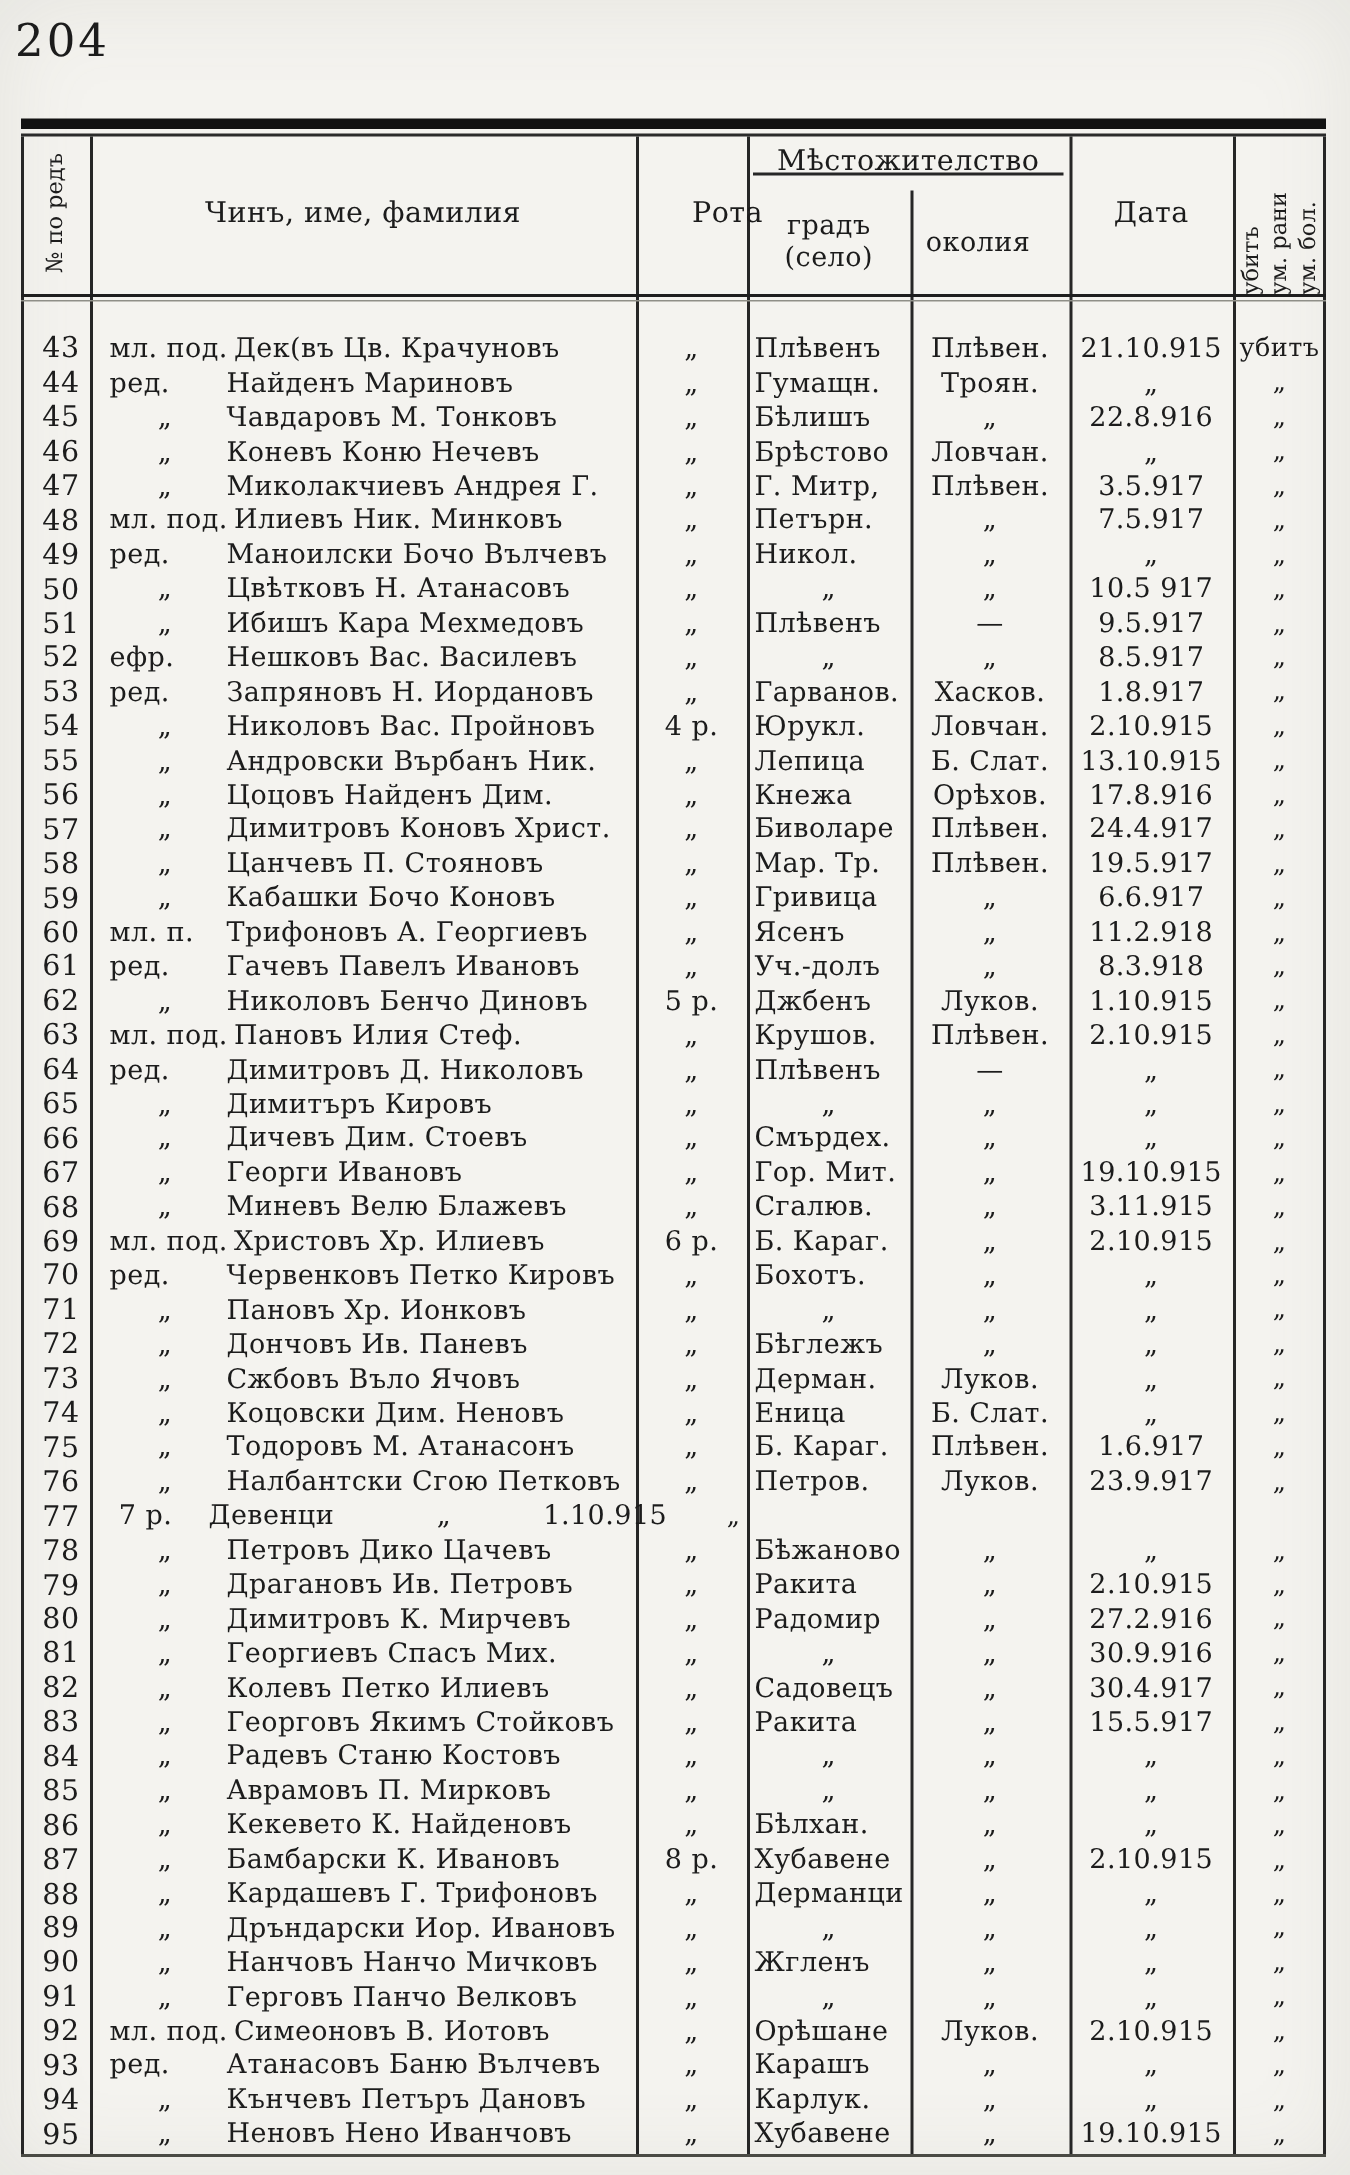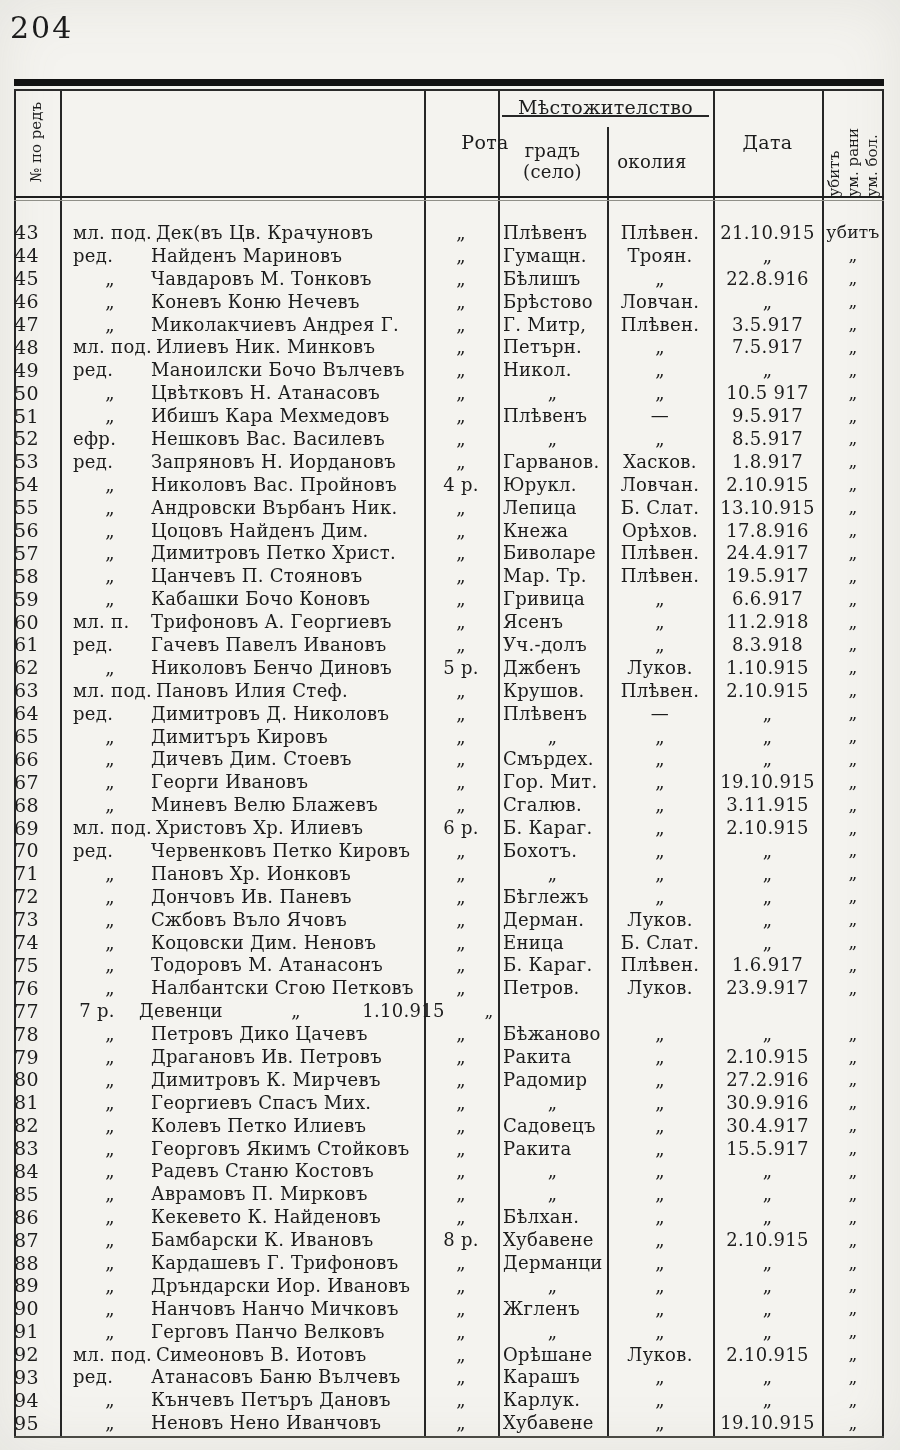--- a/index.html
+++ b/index.html
@@ -36,21 +36,21 @@
   .h-grad{left:484px;top:38px;width:109px;height:70px;flex-direction:column;font-size:18px;line-height:21px;}
   .h-okolia{left:593px;top:38px;width:90px;height:70px;font-size:18px;}
   .h-date{left:699px;top:0;width:109px;height:108px;}
   .h-rot{position:absolute;transform:rotate(-90deg);font-size:15px;white-space:nowrap;}
   .h-num-rot{left:-36px;top:44px;width:118px;height:20px;text-align:center;}
   .h-status-rot{left:785px;top:26px;width:108px;height:57px;line-height:19px;text-align:left;}
 
   .tbody{position:absolute;left:0;top:143px;width:870px;}
   .row{display:flex;height:22.9px;align-items:center;font-size:18px;letter-spacing:0.3px;}
   .c{white-space:nowrap;box-sizing:border-box;}
-  .c-num{width:46px;text-align:left;padding-right:7px;font-size:19px;}
+  .c-num{width:46px;text-align:right;padding-right:7px;font-size:19px;}
   .c-name{width:364px;padding-left:13px;}
   .rank{display:inline-block;min-width:74px;}
   .rank.dit{text-align:center;}
   .nm{margin-left:4px;}
   .c-rota{width:74px;text-align:center;}
   .c-grad{width:109px;padding-left:5px;}
   .c-grad.dit{text-align:center;padding-left:0;}
   .c-okolia{width:106px;text-align:center;}
   .c-date{width:109px;text-align:center;}
   .c-st{width:62px;text-align:center;font-size:17px;}
@@ -69,20 +69,21 @@
     <div class="vl vl-1"></div>
     <div class="vl vl-2"></div>
     <div class="vl vl-3"></div>
     <div class="vl vl-4"></div>
     <div class="vl vl-5"></div>
     <div class="vl vl-6"></div>
     <div class="vl vl-r"></div>
 
     <div class="thead">
       <div class="h-rot h-num-rot">№ по редъ</div>
+      <div class="hc h-name">Чинъ, име, фамилия</div>
       <div class="hc h-rota">Рота</div>
       <div class="hc h-res">Мѣстожителство</div>
       <div class="hc h-grad">
         <div>градъ</div>
         <div>(село)</div>
       </div>
       <div class="hc h-okolia">околия</div>
       <div class="hc h-date">Дата</div>
       <div class="h-rot h-status-rot">
         <div>убитъ</div>
@@ -230,21 +231,21 @@
     <div class="c c-name"><span class="rank dit">„</span><span class="nm">Цоцовъ Найденъ Дим.</span></div>
     <div class="c c-rota dit">„</div>
     <div class="c c-grad">Кнежа</div>
     <div class="c c-okolia">Орѣхов.</div>
     <div class="c c-date">17.8.916</div>
     <div class="c c-st dit">„</div>
   </div>
 
   <div class="row">
     <div class="c c-num">57</div>
-    <div class="c c-name"><span class="rank dit">„</span><span class="nm">Димитровъ Петко Христ.</span></div>
+    <div class="c c-name"><span class="rank dit">„</span><span class="nm">Димитровъ Коновъ Христ.</span></div>
     <div class="c c-rota dit">„</div>
     <div class="c c-grad">Биволаре</div>
     <div class="c c-okolia">Плѣвен.</div>
     <div class="c c-date">24.4.917</div>
     <div class="c c-st dit">„</div>
   </div>
 
   <div class="row">
     <div class="c c-num">58</div>
     <div class="c c-name"><span class="rank dit">„</span><span class="nm">Цанчевъ П. Стояновъ</span></div>

